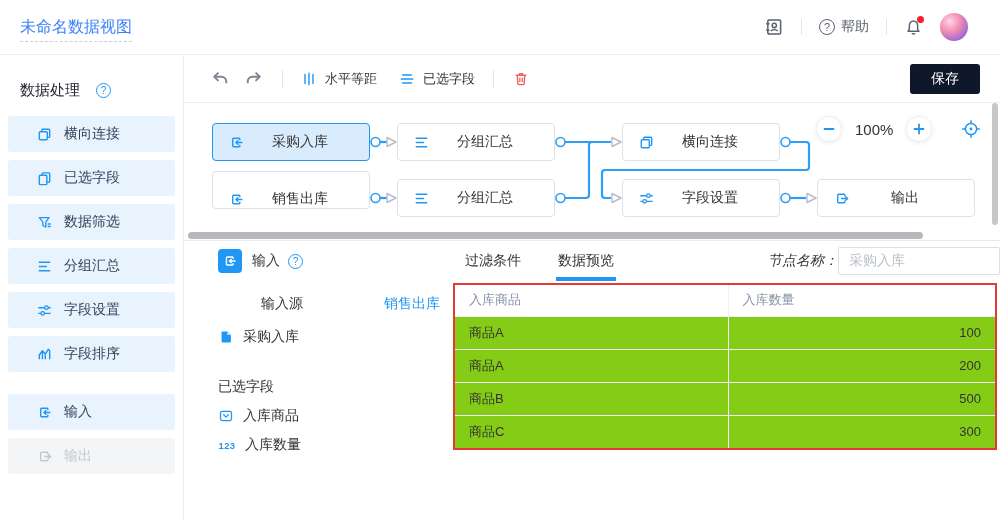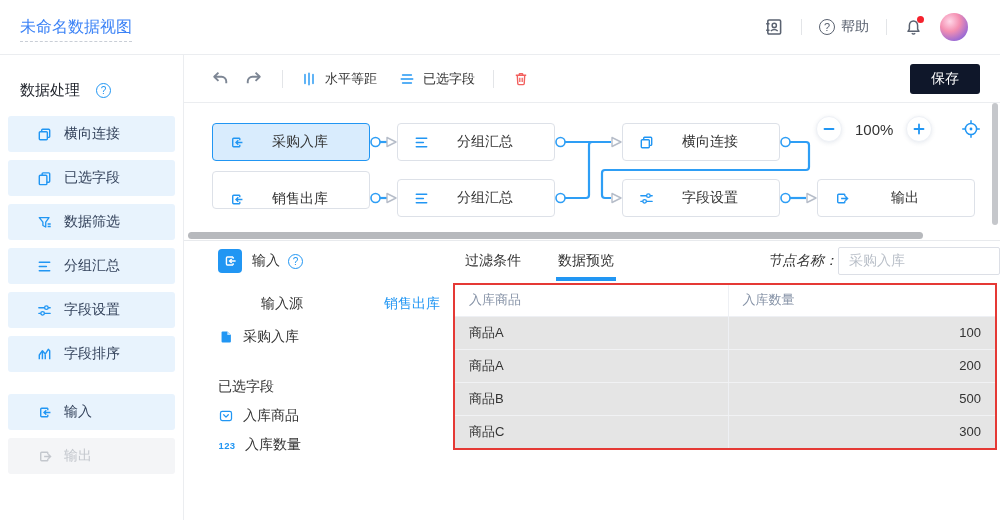--- a/index.html
+++ b/index.html
@@ -85,21 +85,21 @@
   .src-row { display:flex; align-items:center; gap:9px; margin-top:15px; color:#333; }
   .fields-title { margin-top:32px; color:#333; }
   .field-row { display:flex; align-items:center; gap:9px; margin-top:11px; color:#333; }
   .num-ic { width:18px; text-align:center; color:#2196f3; font-size:9.5px; font-weight:bold; letter-spacing:.3px; }
 
   .preview { position:absolute; left:269px; top:2px; width:544px; border:2px solid #e53935; background:#fff; }
   .tbl { width:100%; border-collapse:collapse; table-layout:fixed; font-size:13px; }
   .tbl col.c1 { width:273px; }
   .tbl th { height:31px; font-weight:normal; text-align:left; color:#8592a6; padding:0 14px;
     background:#fff; border-bottom:1px solid #eef0f4; }
-  .tbl td { height:33px; padding:0 14px; background:#e5e5e5; border-bottom:1px solid #f1f2f4; color:#333; }
+  .tbl td { height:33px; padding:0 14px; background:#84cc16; border-bottom:1px solid #f1f2f4; color:#333; }
   .tbl td+td, .tbl th+th { border-left:1px solid #eef0f4; }
   .tbl tr:last-child td { border-bottom:none; }
   .tbl td.qty { text-align:right; }
 </style>
 </head>
 <body>
 
 <div class="topbar">
   <div class="title-wrap">
     <span class="doc-title">未命名数据视图</span>

